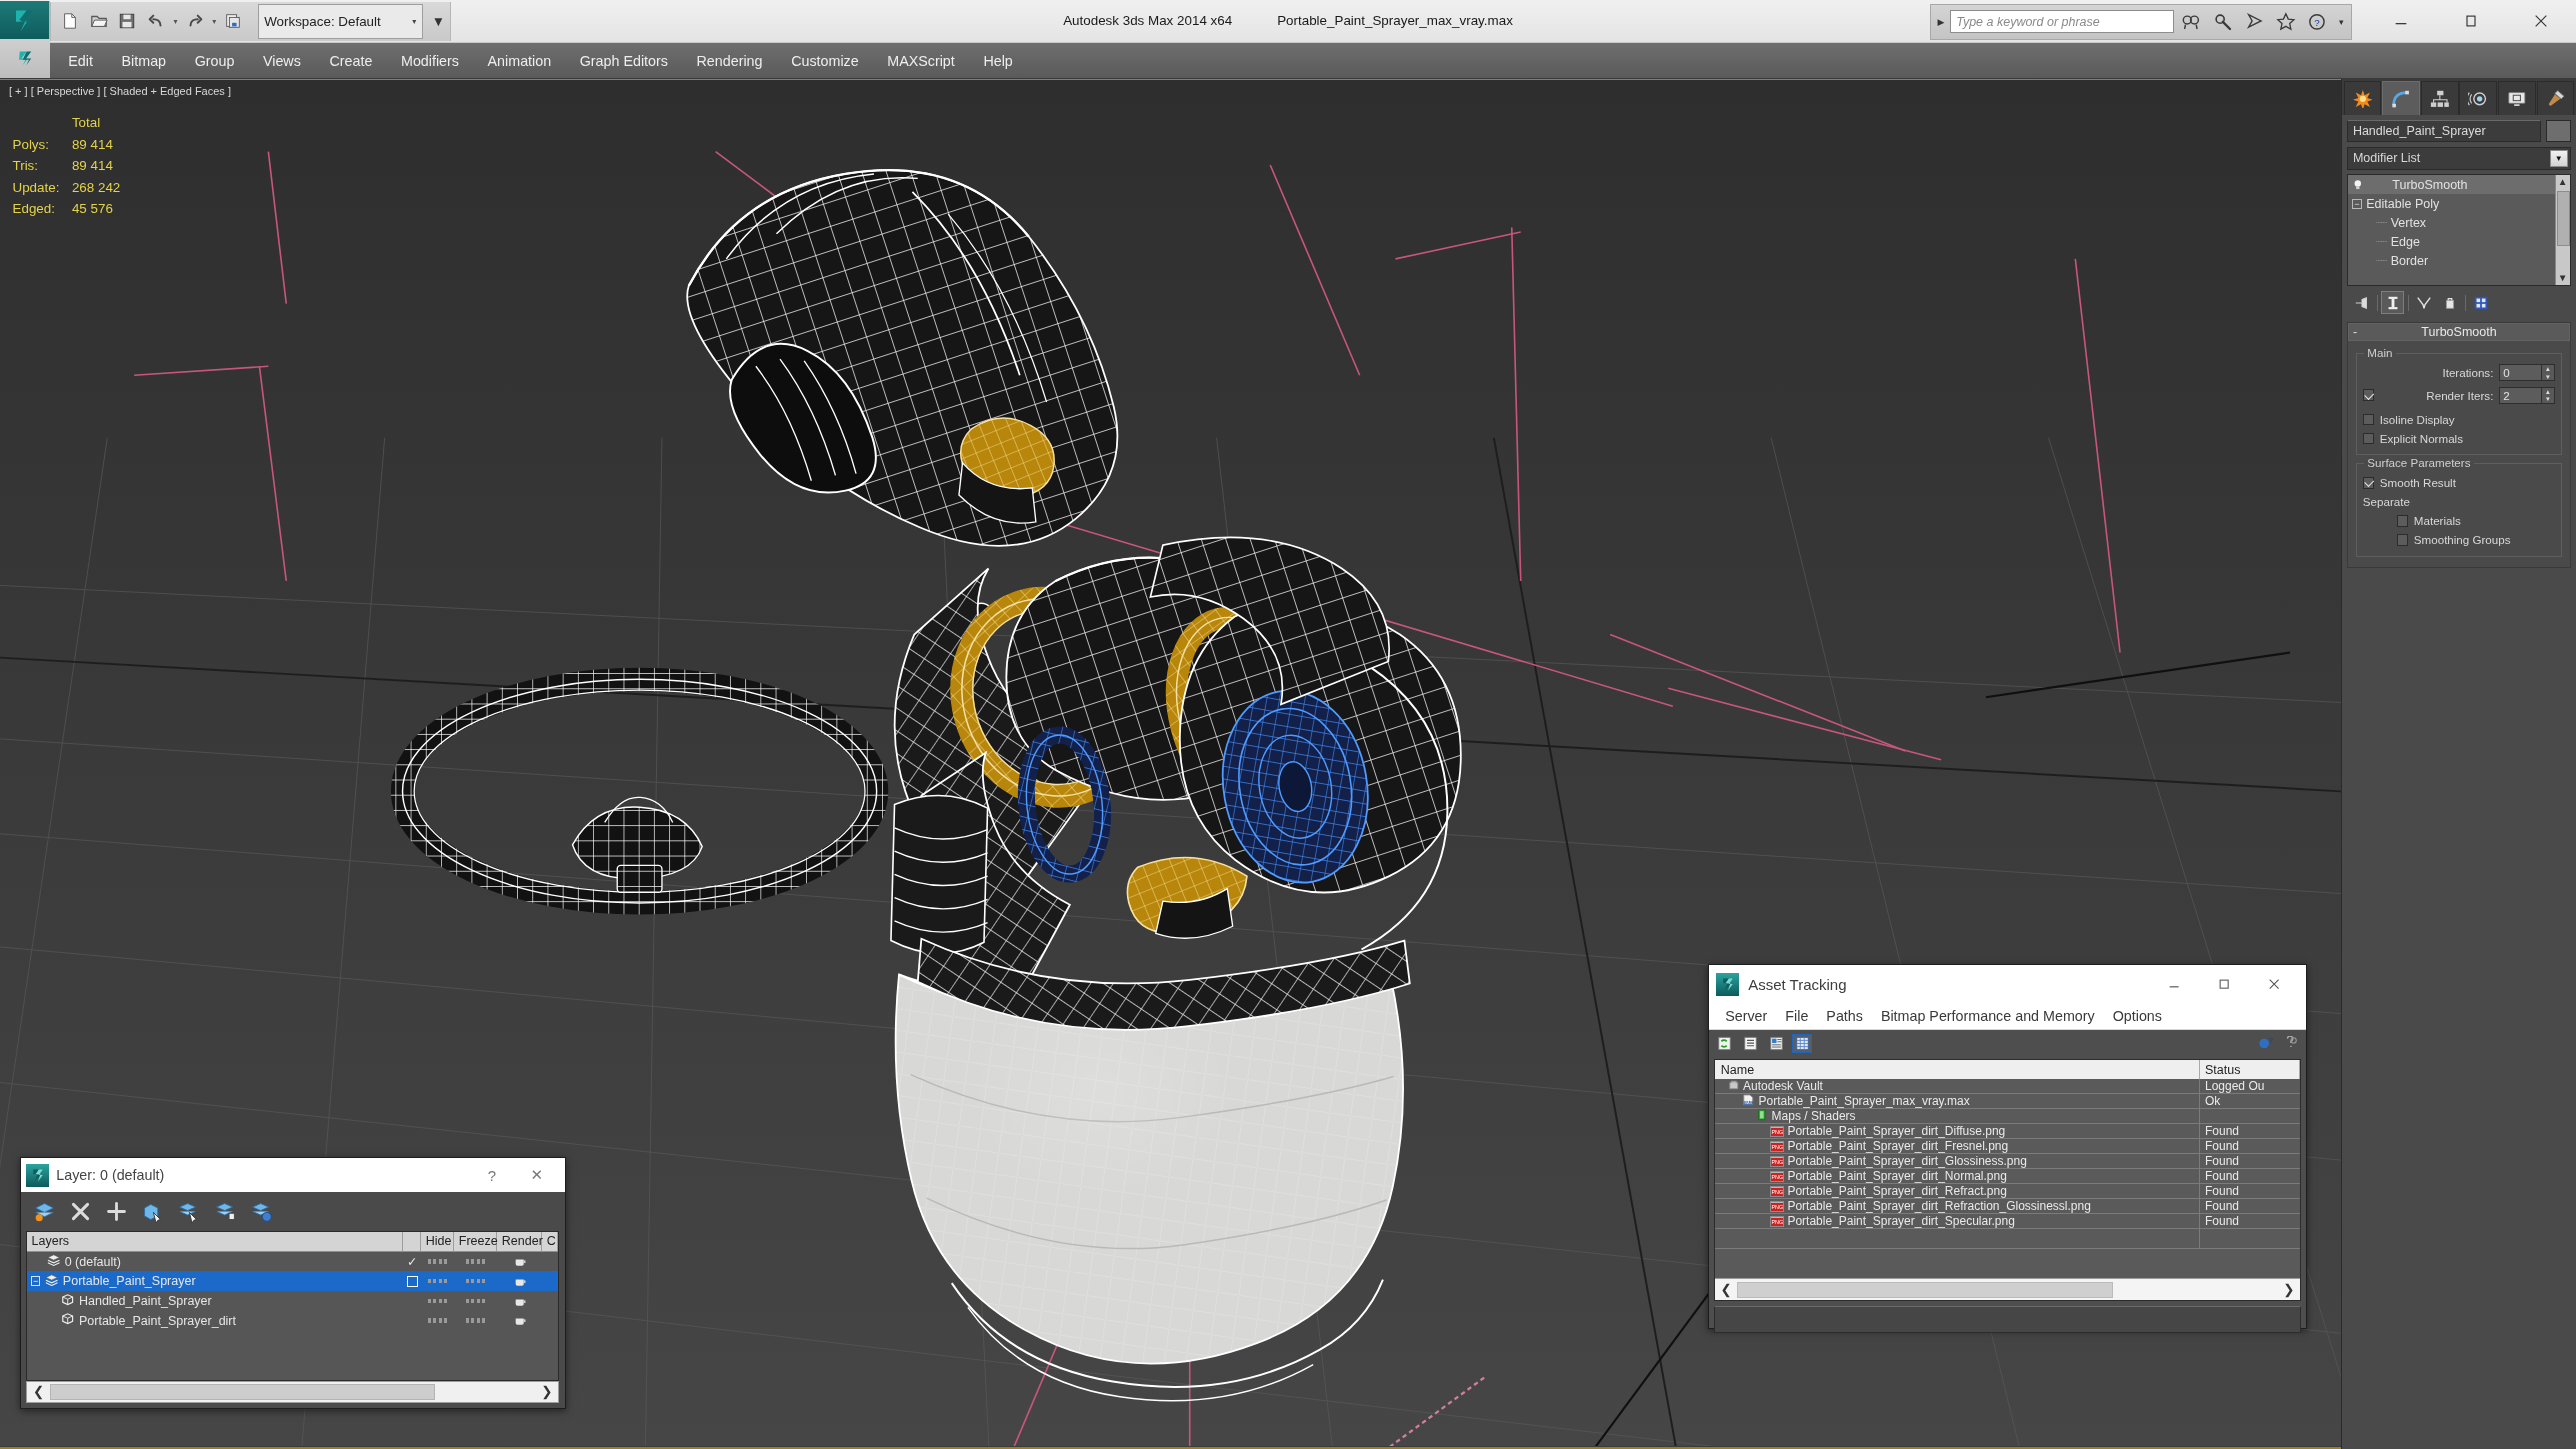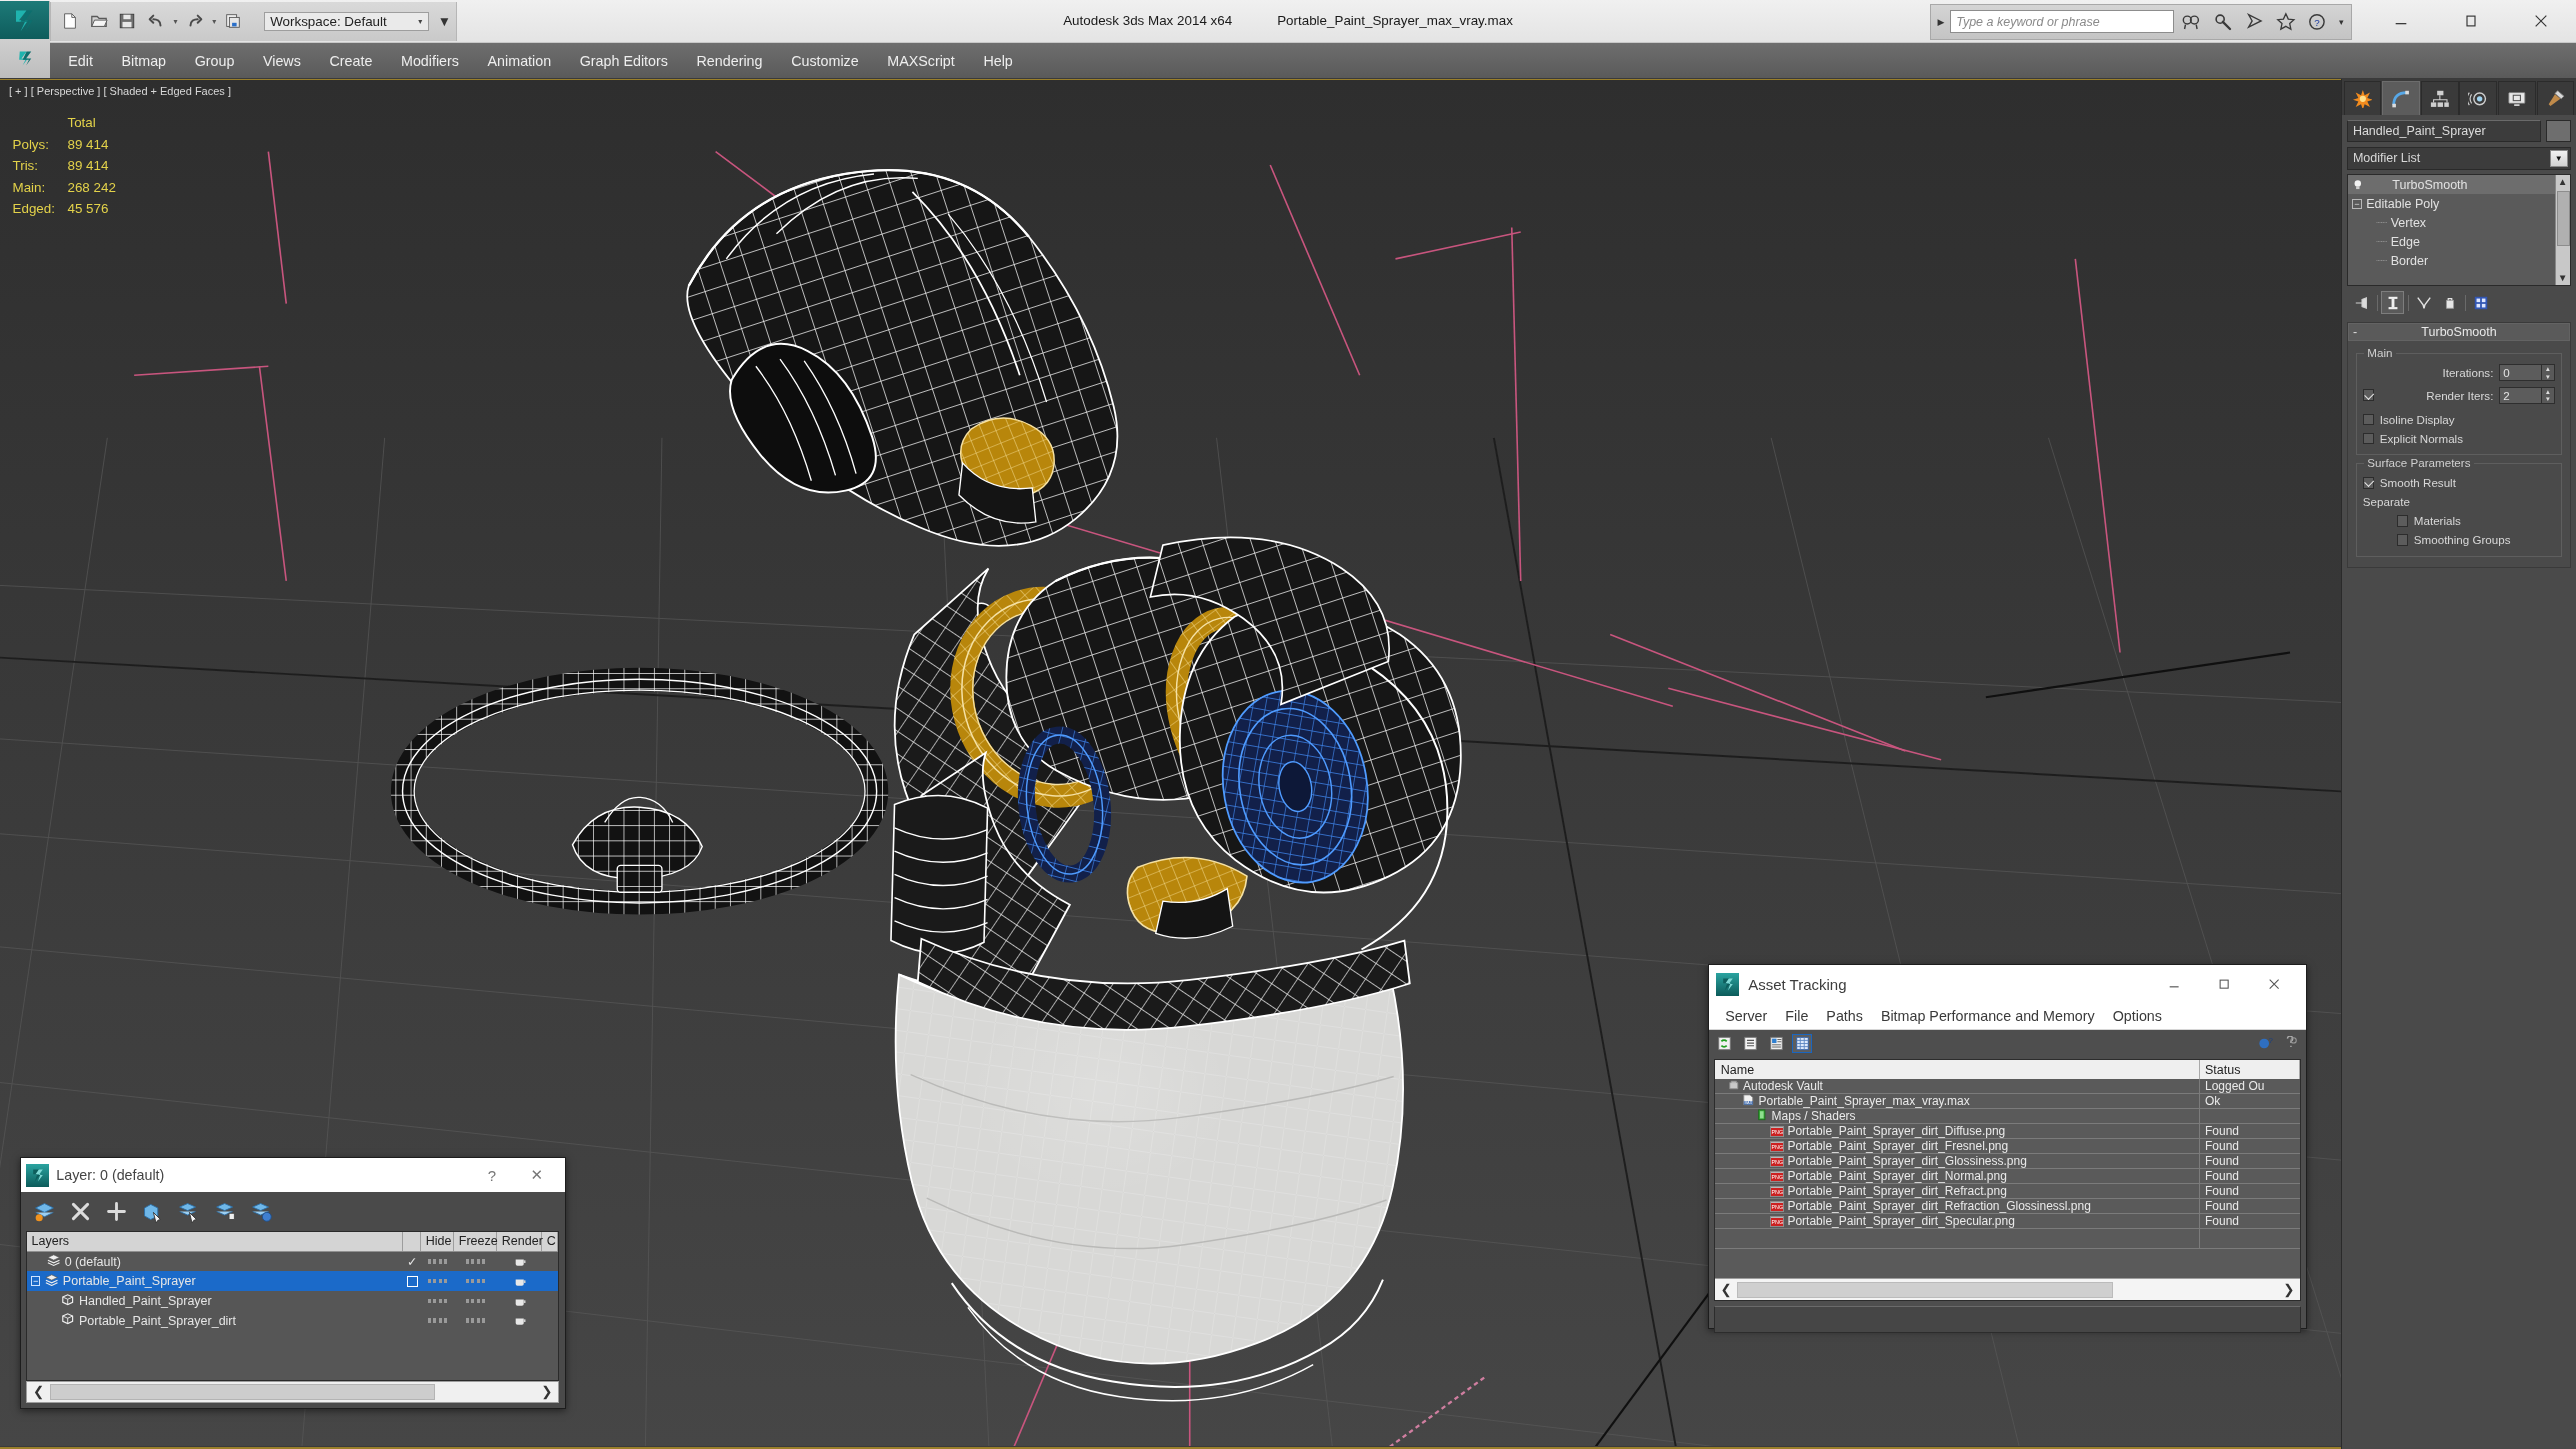--- a/index.html
+++ b/index.html
@@ -24,22 +24,22 @@
     height:39px; display:flex; align-items:center; gap:1.8px;
     background:linear-gradient(#d9d9d9,#c9c9c9);
     padding:0 5.4px; border:0.9px solid #b6b6b6; border-top:none; border-bottom:none;
   }
   .qbtn{ width:27px;height:27px;display:flex;align-items:center;justify-content:center;
     cursor:default; }
   .qbtn svg{ width:18px;height:18px; }
   .qsep{ width:8px;height:27px;display:flex;align-items:center;justify-content:center;
     font-size:8px;color:#555; }
   .wsbox{
-    height:19px; background:#eaeaea; border:0.9px solid #9e9e9e;
-    display:flex;align-items:center; padding:0 5.4px; margin-left:15px;
+    height:35px; background:#eaeaea; border:0.9px solid #9e9e9e;
+    display:flex;align-items:center; padding:0 5.4px; margin-left:9px;
     font-size:13.4px; color:#222; min-width:165px; gap:22px;
   }
   .wsbox .wsarrow{ margin-left:auto; font-size:8px;color:#444; }
   .qat .bigarrow{ font-size:13.4px;color:#333;margin-left:7.2px; }
   .title-center{
     position:absolute; left:0; right:0; top:0; height:41px;
     display:flex;align-items:center;justify-content:center;gap:45px;
     font-size:13.4px;color:#1a1a1a; pointer-events:none;
   }
   .infocenter{
@@ -607,21 +607,21 @@
           </tr>
       <tr>
             <td class="lbl">Polys:</td>
           <td>89 414</td>
           </tr>
       <tr>
             <td class="lbl">Tris:</td>
           <td>89 414</td>
           </tr>
       <tr>
-            <td class="lbl">Main:</td>
+            <td class="lbl">Update:</td>
           <td>268 242</td>
           </tr>
       <tr>
             <td class="lbl">Edged:</td>
           <td>45 576</td>
           </tr>
     </tbody>
       </table>
   </div>
 </div>

